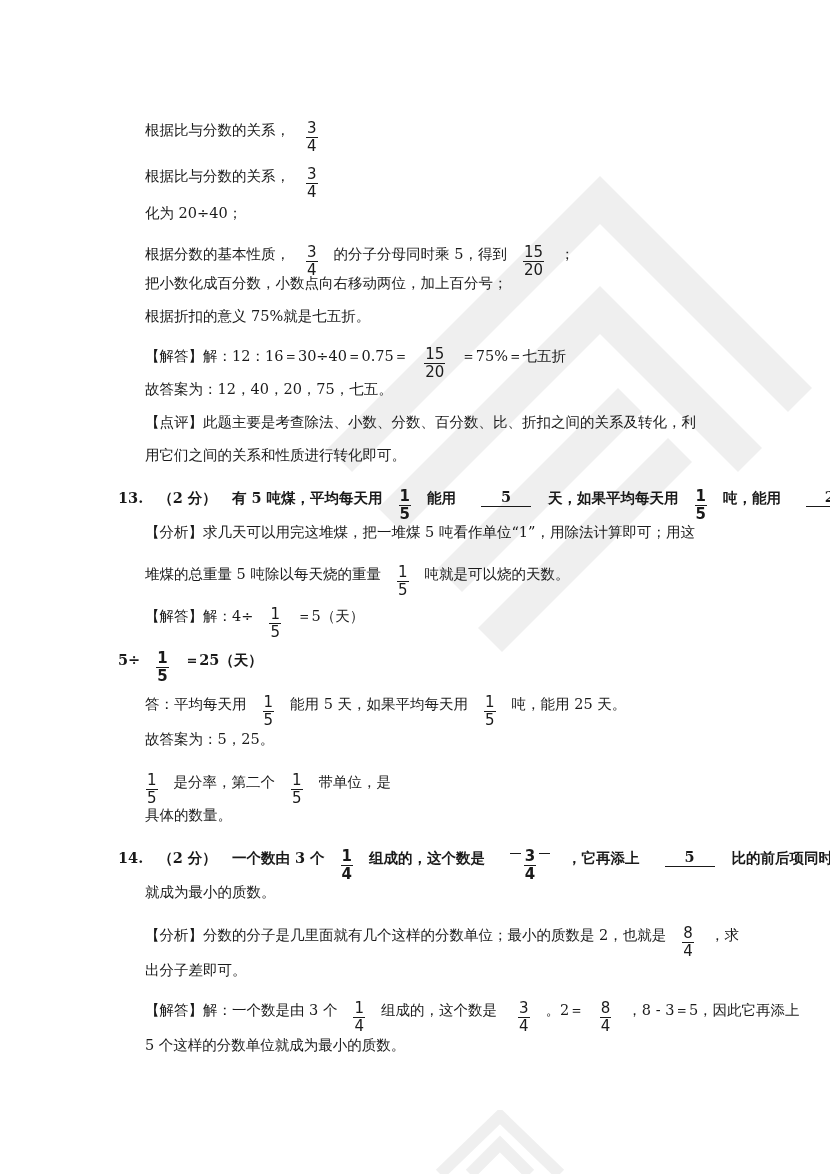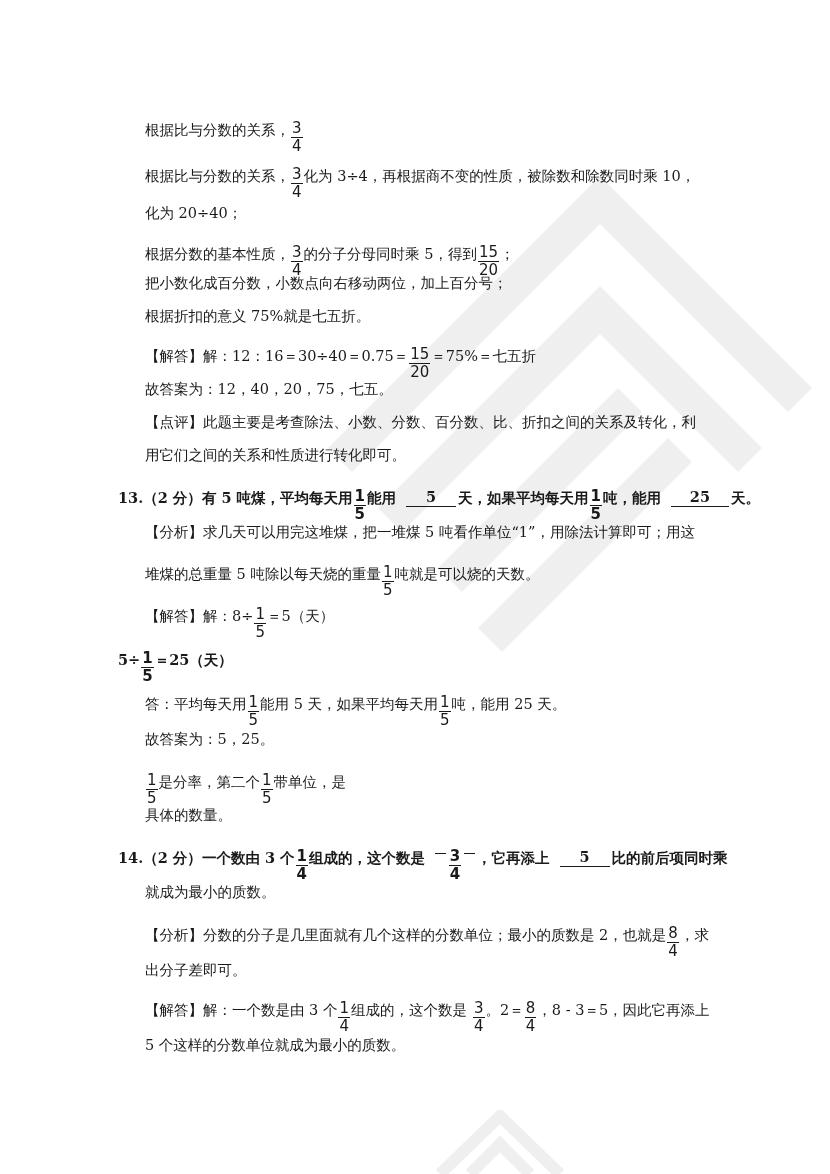--- a/index.html
+++ b/index.html
@@ -10,21 +10,21 @@
   .watermark {
     position: absolute; left: 300px; top: 160px; width: 520px; height: 560px;
     pointer-events: none; opacity: 0.06;
   }
   .watermark2 {
     position: absolute; left: 430px; top: 1110px; width: 140px; height: 64px;
     pointer-events: none; opacity: 0.06;
   }
   .line {
     position: absolute; left: 145px; font-size: 14.5px; line-height: 20px; white-space: nowrap;
-    display: flex; align-items: center;
+    display: flex; align-items: center; gap: 15px;
   }
   .line.indent0 { left: 118px; font-weight: bold; }
   .frac {
     display: inline-flex; flex-direction: column; align-items: center; vertical-align: middle;
     font-family: "DejaVu Sans", "Liberation Sans", sans-serif; font-size: 15px; line-height: 17px;
     margin: 0 1px; position: relative; top: 8px;
   }
   .frac .num { border-bottom: 1.2px solid #1a1a1a; padding: 0 1px; }
   .frac .den { padding: 0 1px; }
   .blank {
@@ -58,21 +58,20 @@
       <span class="num">3</span>
       <span class="den">4</span>
     </span>
 </div>
 <div class="line" style="top:158px">
   <span class="t">根据比与分数的关系，</span>
   <span class="frac">
       <span class="num">3</span>
       <span class="den">4</span>
     </span>
-  <span class="t">化为 3÷4，再根据商不变的性质，被除数和除数同时乘 10，</span>
 </div>
 <div class="line" style="top:203px">
   <span class="t">化为 20÷40；</span>
 </div>
 <div class="line" style="top:236px">
   <span class="t">根据分数的基本性质，</span>
   <span class="frac">
       <span class="num">3</span>
       <span class="den">4</span>
     </span>
@@ -132,21 +131,21 @@
 </div>
 <div class="line" style="top:556px">
   <span class="t">堆煤的总重量 5 吨除以每天烧的重量</span>
   <span class="frac">
       <span class="num">1</span>
       <span class="den">5</span>
     </span>
   <span class="t">吨就是可以烧的天数。</span>
 </div>
 <div class="line" style="top:598px">
-  <span class="t">【解答】解：8÷</span>
+  <span class="t">【解答】解：4÷</span>
   <span class="frac">
       <span class="num">1</span>
       <span class="den">5</span>
     </span>
   <span class="t">＝5（天）</span>
 </div>
 <div class="line indent0" style="top:642px">
   <span class="t">5÷</span>
   <span class="frac">
       <span class="num">1</span>

